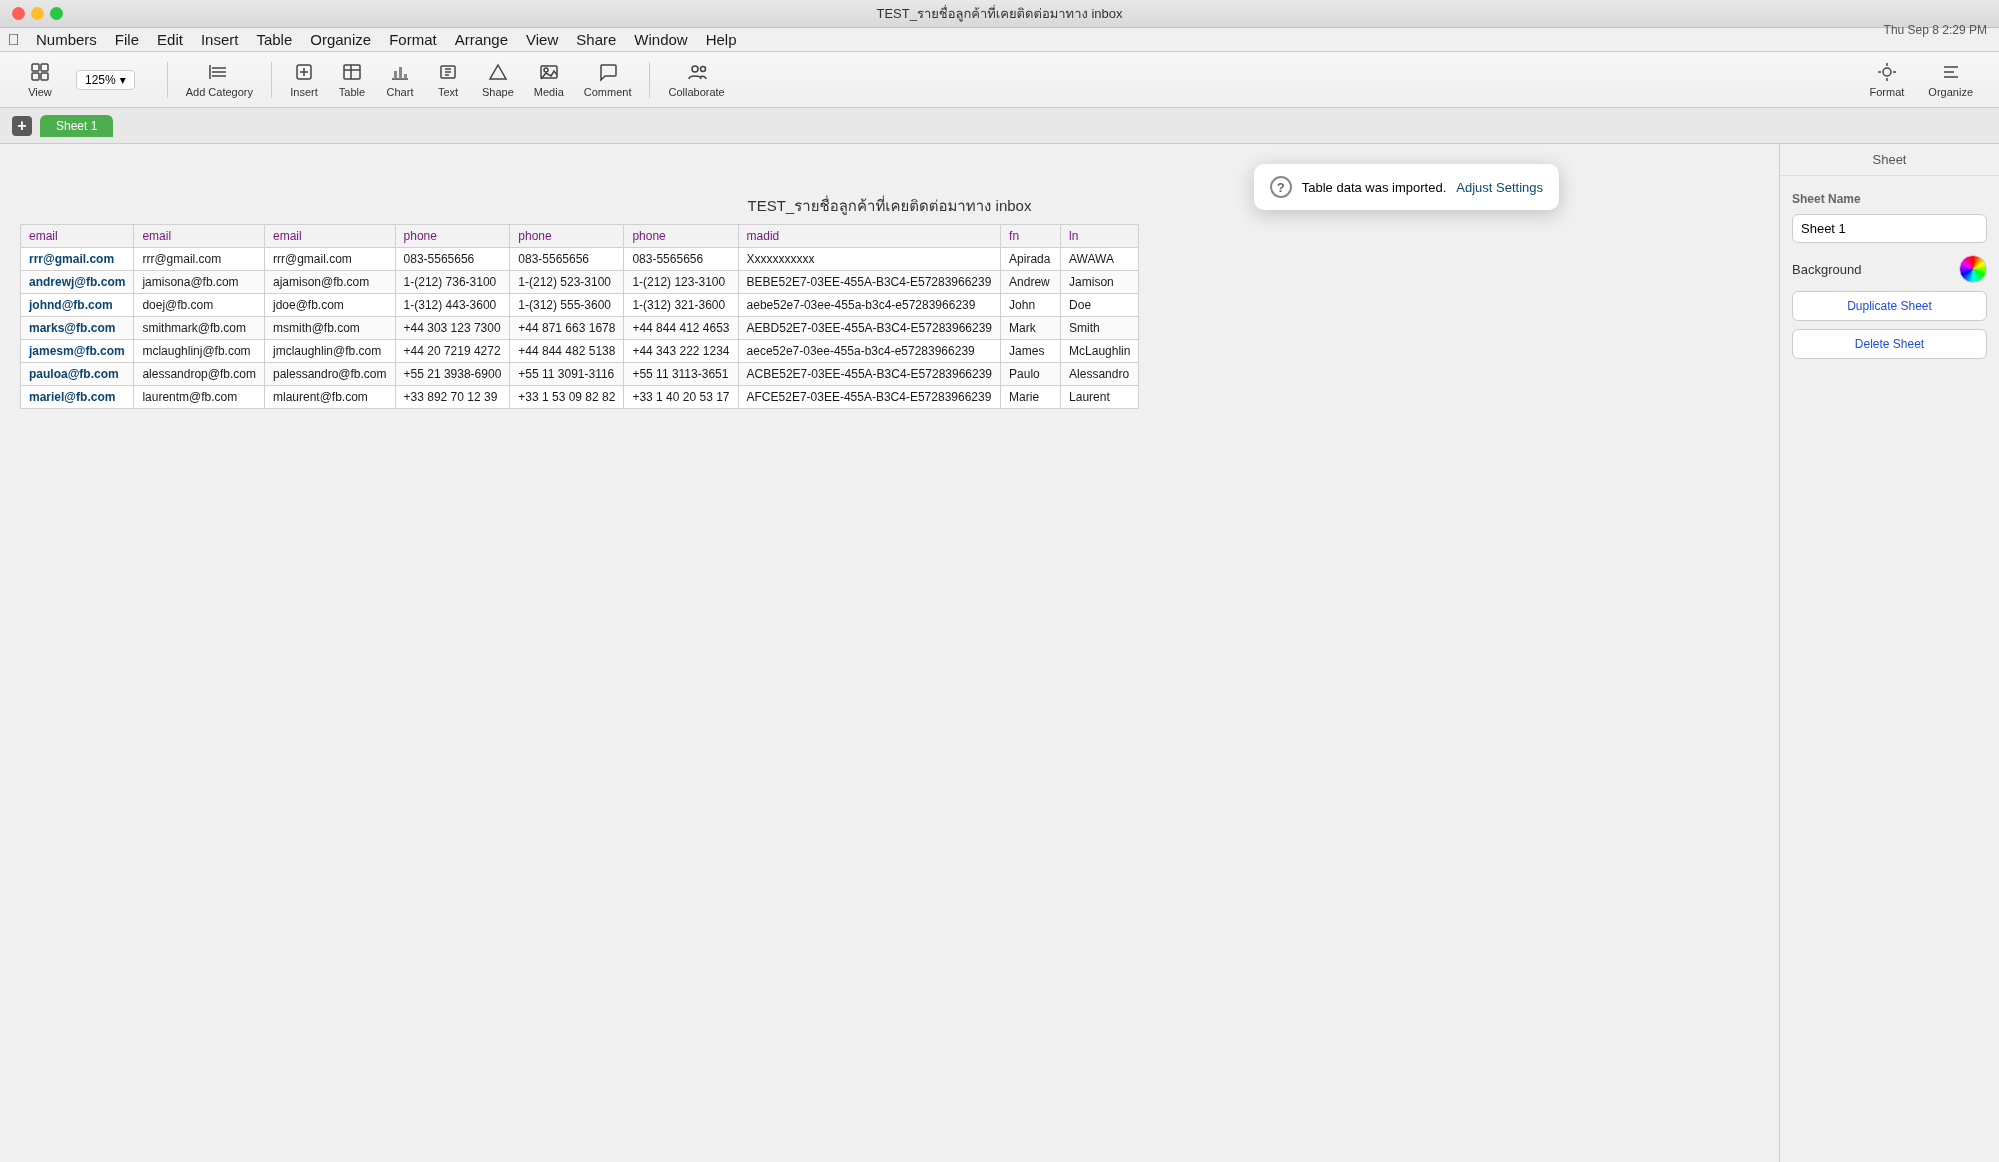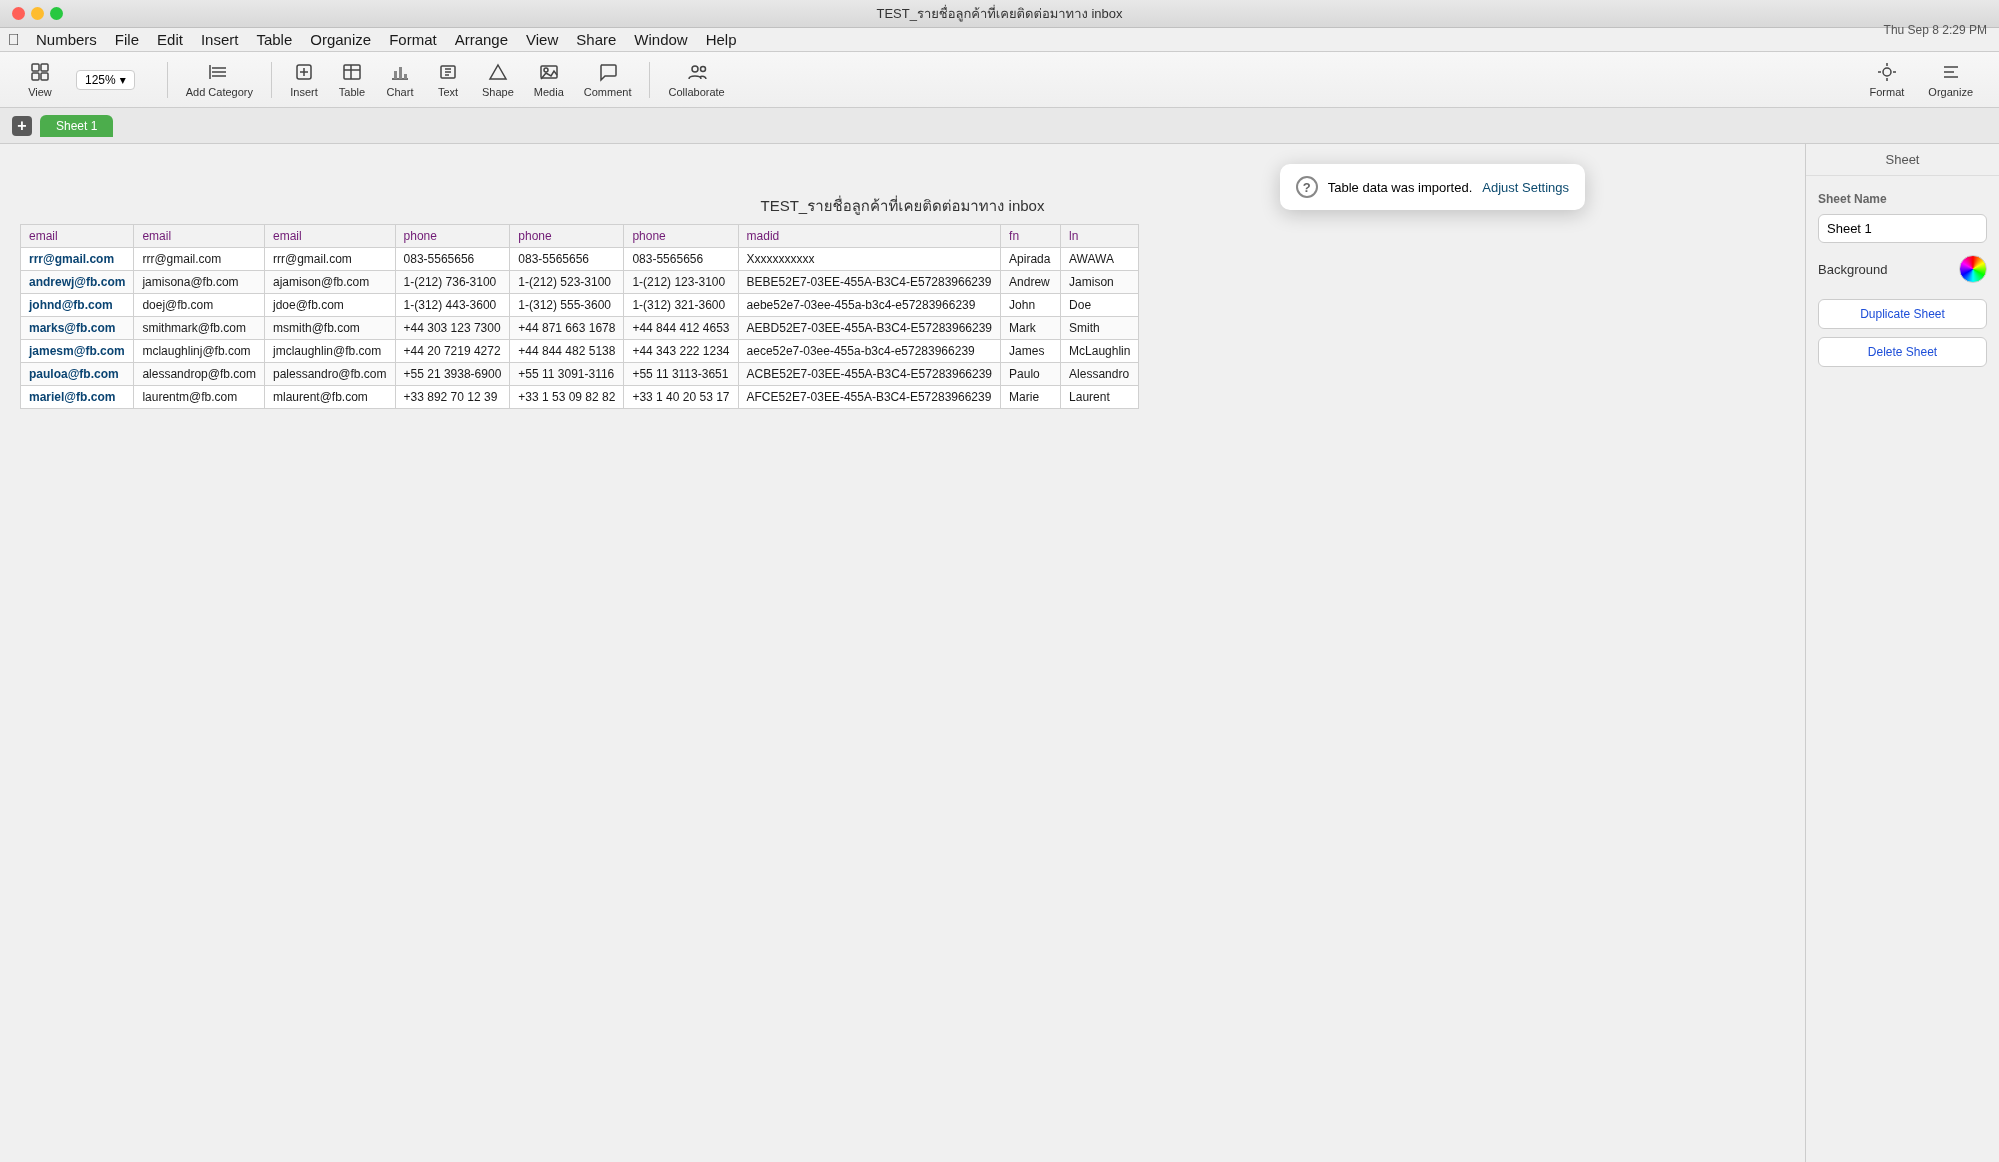--- a/index.html
+++ b/index.html
@@ -196,21 +196,21 @@
       border: 1px solid #d0d0d0;
       padding: 4px 8px;
       white-space: nowrap;
       color: #1a1a1a;
     }
     table.spreadsheet tr:nth-child(even) td { background: #fafafa; }
     table.spreadsheet td.bold { font-weight: 600; color: #0a4472; }
 
     
     .right-panel {
-      width: 194px;
+      width: 220px;
       background: #f0f0f0;
       border-left: 1px solid #ccc;
       display: flex;
       flex-direction: column;
     }
     .right-panel-content { padding: 16px 12px; flex: 1; }
     .panel-section-label {
       font-size: 12px;
       font-weight: 600;
       color: #666;
@@ -222,21 +222,21 @@
       border: 1px solid #ccc;
       border-radius: 6px;
       font-size: 13px;
       background: white;
       margin-bottom: 12px;
     }
     .panel-row {
       display: flex;
       align-items: center;
       justify-content: space-between;
-      margin-bottom: 16px;
+      margin-bottom: 8px;
     }
     .panel-row-label { font-size: 13px; color: #333; }
     .color-wheel {
       width: 28px; height: 28px;
       border-radius: 50%;
       background: conic-gradient(red, yellow, lime, cyan, blue, magenta, red);
       border: 1px solid #ccc;
       cursor: pointer;
     }
     .panel-button {

